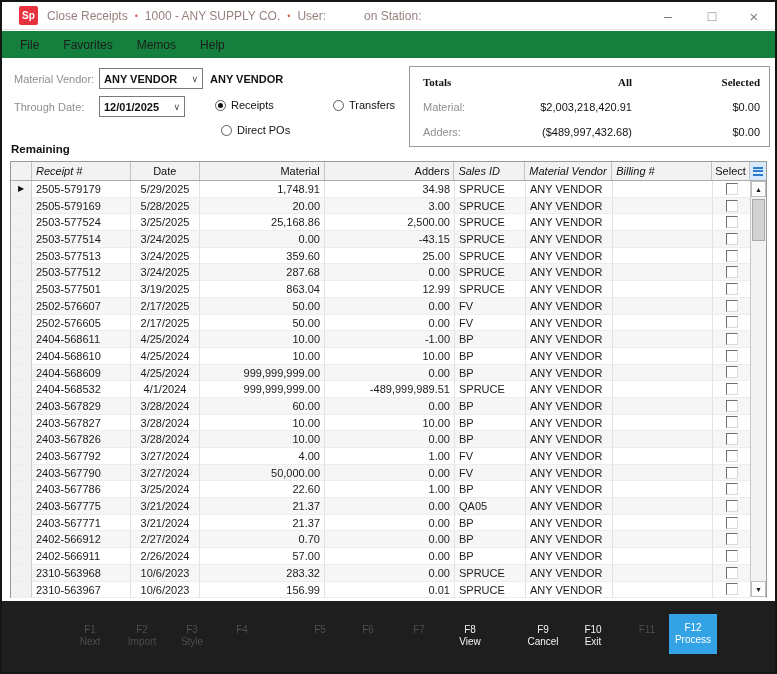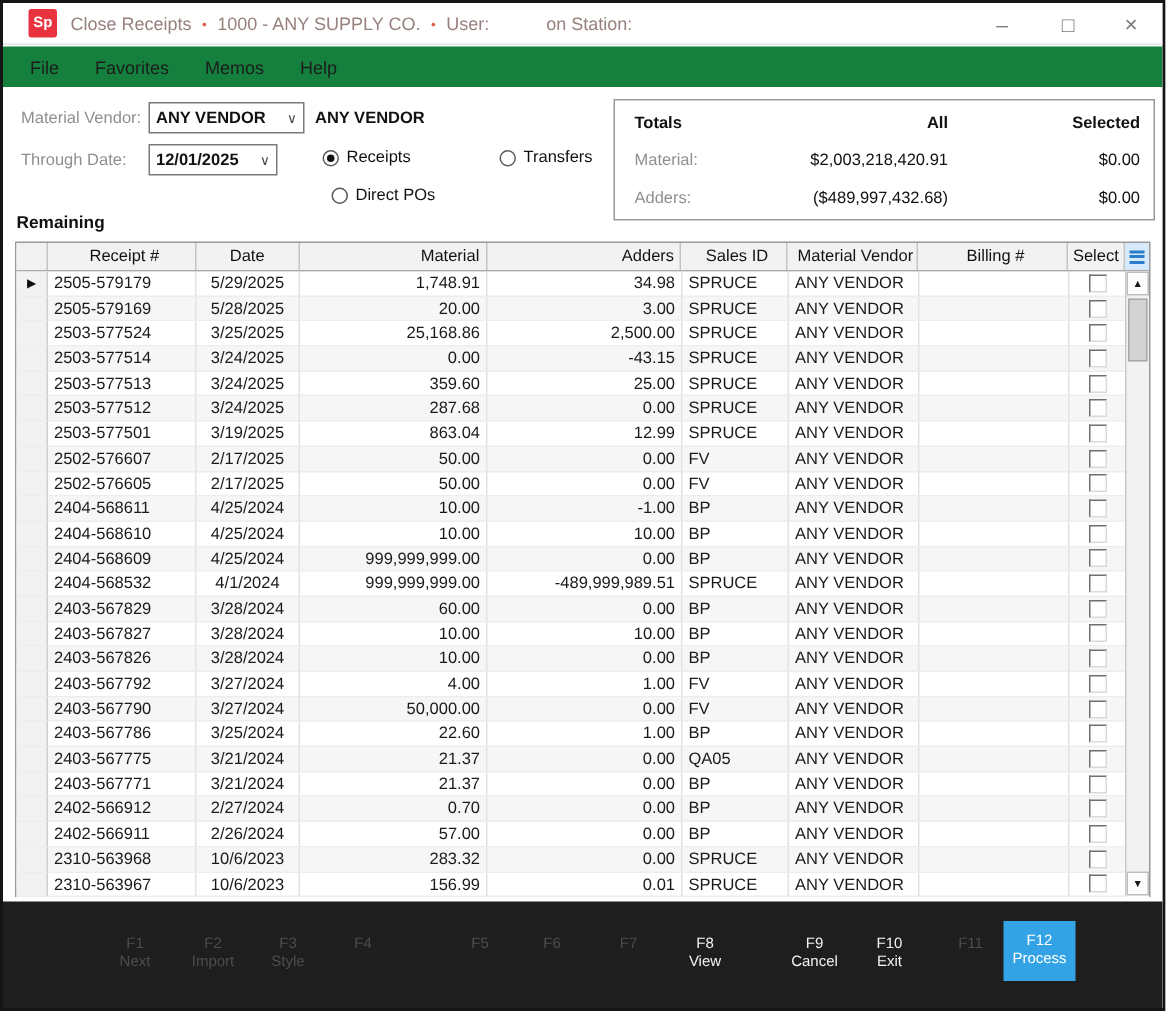--- a/index.html
+++ b/index.html
@@ -46,21 +46,21 @@
   .totals .t-sel{ position:absolute; right:9px; color:#111; }
   .totals .hdr2{ font-weight:bold; }
   
   .remaining{ position:absolute; left:9px; top:85px; font-size:11.5px; font-weight:bold; color:#111; }
   
   .grid{ position:absolute; left:8px; top:103px; width:757px; height:437px; border:1px solid #9a9a9a;
     background:#fff; font-size:11px; }
   .ghead{ display:flex; height:19px; background:#f2f2f2; border-bottom:1px solid #ababab; }
   .ghead .hc{ border-right:1px solid #c4c4c4; line-height:18px; color:#111; overflow:hidden;
     white-space:nowrap; }
-  .hc.l{ padding-left:4px; text-align:center; }
+  .hc.l{ padding-left:4px; text-align:left;font-style:italic; }
   .hc.r{ padding-right:4px; text-align:right; }
   .hc.c{ text-align:center; }
   .c-ind{ width:21px; } .c-receipt{ width:99px; } .c-date{ width:69px; } .c-material{ width:125px; }
   .c-adders{ width:130px; } .c-sales{ width:71px; } .c-vendor{ width:87px; } .c-billing{ width:100px; }
   .c-select{ width:38px; } .c-sbar{ width:16px; }
   .hc.c-sbar{ background:#d6eafb; border-right:none; display:flex; align-items:center; justify-content:center; }
   .menu-glyph{ width:10px; height:9px; display:flex; flex-direction:column; justify-content:space-between; }
   .menu-glyph i{ display:block; height:2px; background:#2b7dcc; }
   .gbody{ position:relative; height:417px; overflow:hidden; }
   .grow{ display:flex; height:16.7px; background:#fff; }
@@ -136,21 +136,21 @@
           <span class="radio-dot"></span>
           <span>Transfers</span>
         </div>
         <div class="radio-item" style="left: 219px; top: 66px;">
           <span class="radio-dot"></span>
           <span>Direct POs</span>
         </div>
       </div>
 
     <div class="totals">
-      <div class="trow" style="top:9px;">
+      <div class="trow" style="top:9px;font-family:Liberation Serif, serif;">
         <span class="t-label hdr">Totals</span>
         <span class="t-all hdr2">All</span>
         <span class="t-sel hdr2">Selected</span>
       </div>
       <div class="trow" style="top:34px;">
         <span class="t-label">Material:</span>
         <span class="t-all">$2,003,218,420.91</span>
         <span class="t-sel">$0.00</span>
       </div>
       <div class="trow" style="top:59px;">

